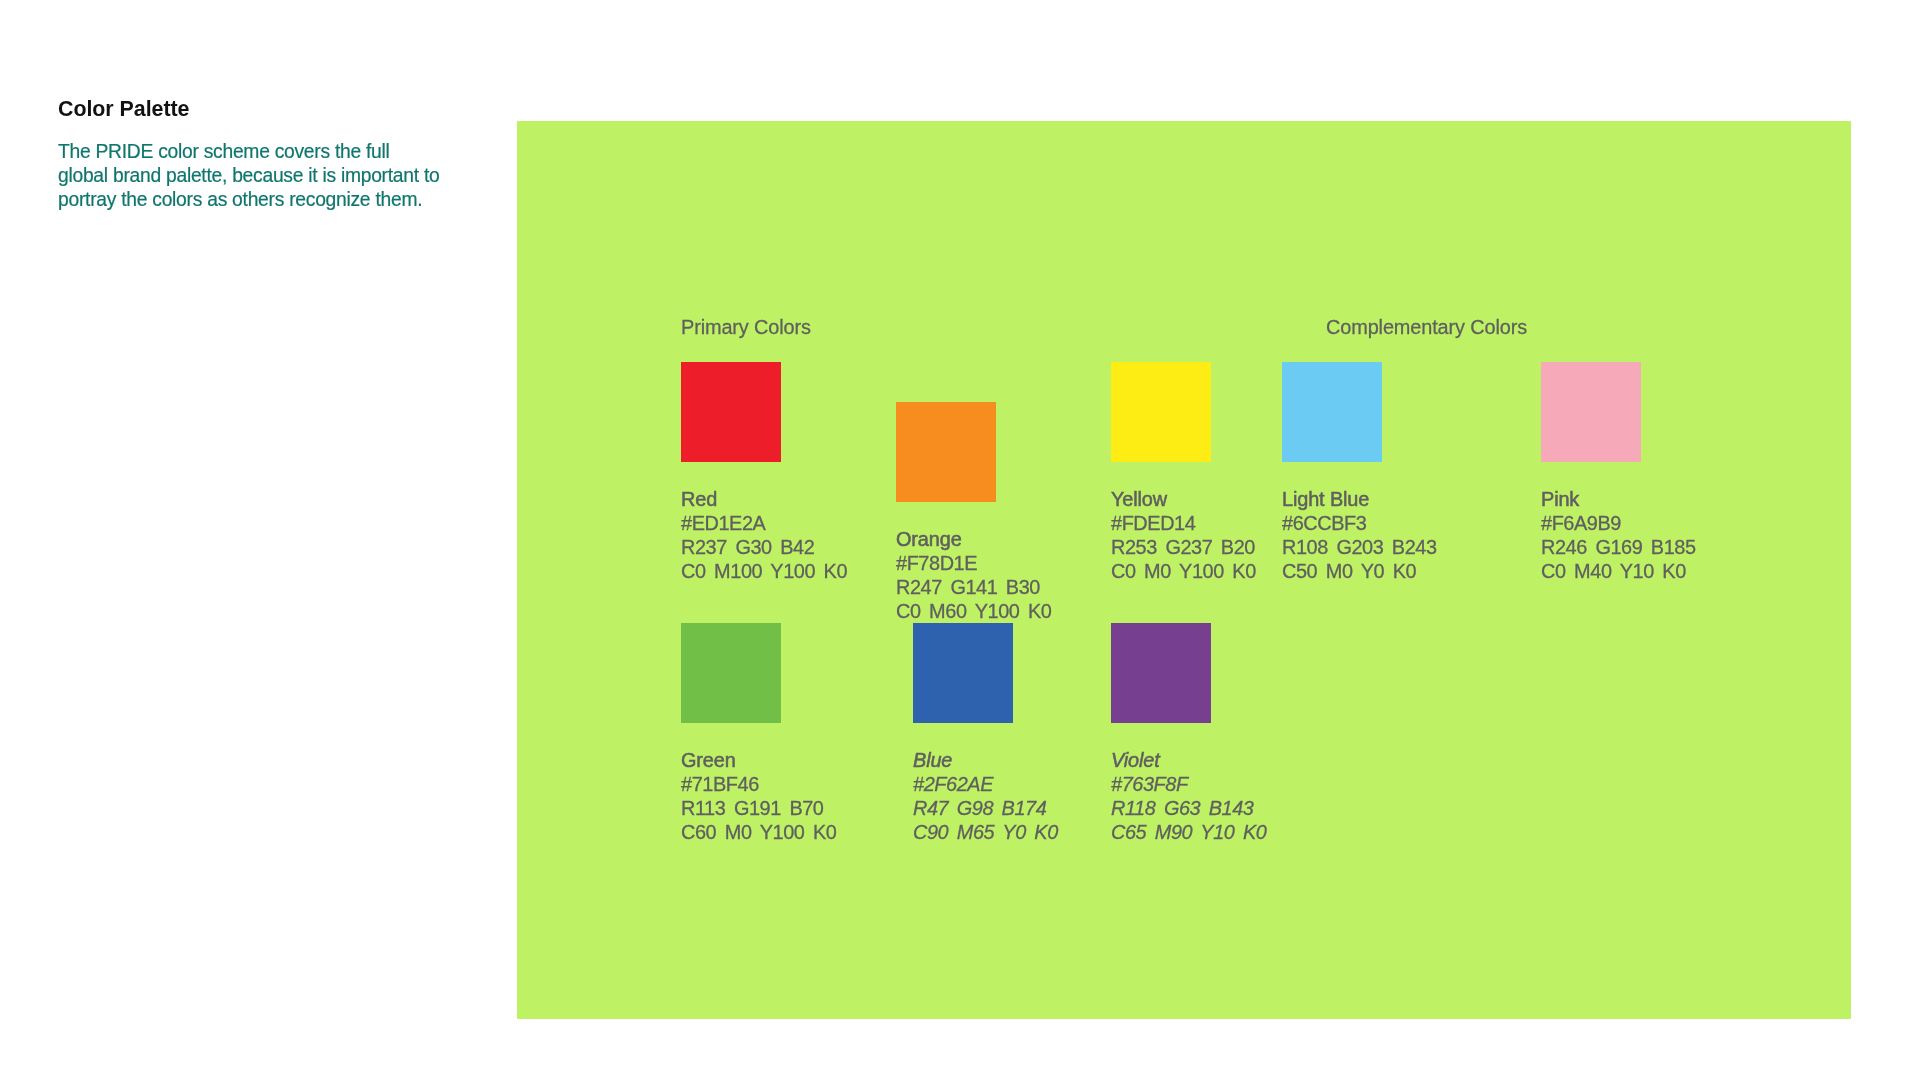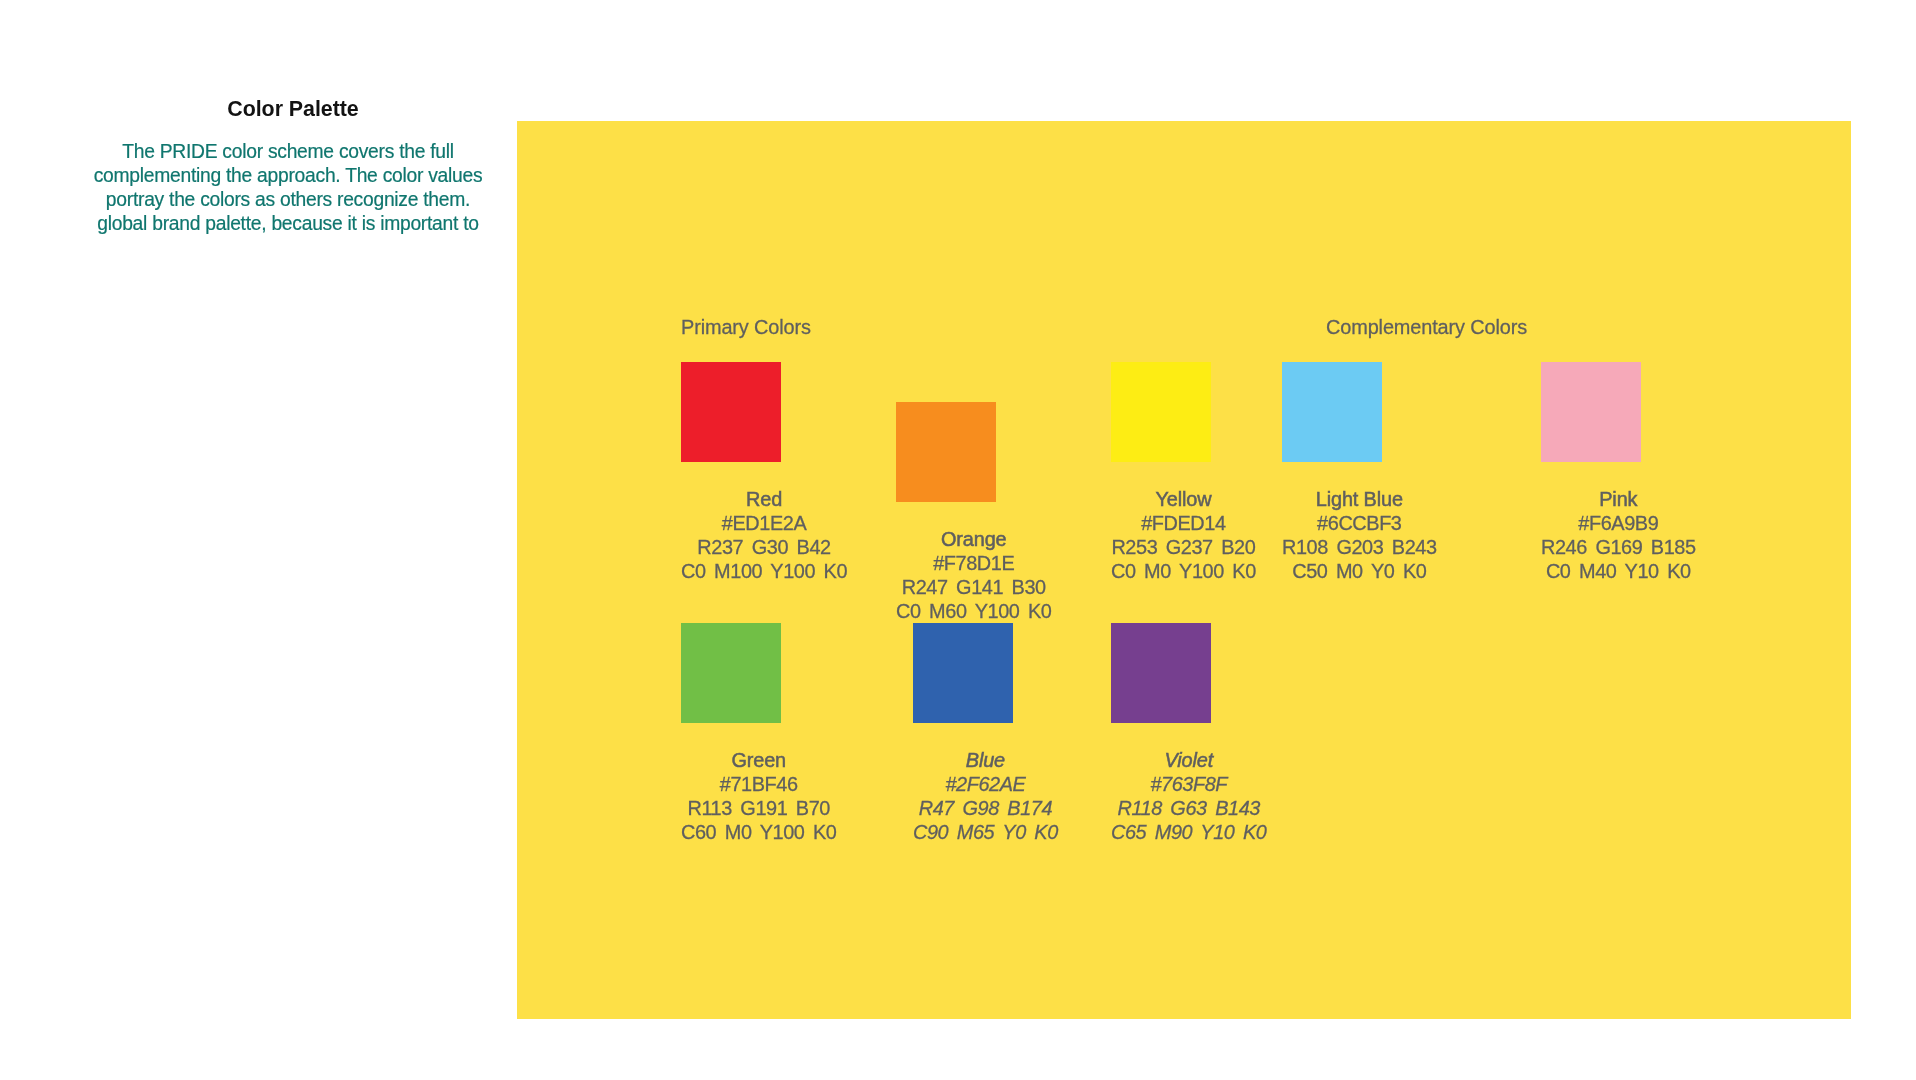--- a/index.html
+++ b/index.html
@@ -8,21 +8,21 @@
     padding: 0;
     width: 1916px;
     height: 1080px;
     background: #ffffff;
     overflow: hidden;
   }
   body {
     font-family: "Liberation Sans", sans-serif;
     -webkit-font-smoothing: antialiased;
   }
-  .page { position: relative; width: 1916px; height: 1080px; text-align: center; }
+  .page { position: relative; width: 1916px; height: 1080px; }
 
   
   .intro { position: absolute; left: 58px; top: 97px; width: 470px; }
   .intro-title {
     font-size: 21.4px;
     font-weight: bold;
     color: #121212;
     letter-spacing: -0.04px;
     line-height: 24px;
     margin: 0;
@@ -41,21 +41,21 @@
     white-space: nowrap;
   }
 
   
   .panel {
     position: absolute;
     left: 517px;
     top: 121px;
     width: 1334px;
     height: 898px;
-    background: #fde047;
+    background: #bef264;
   }
 
   .group-title {
     position: absolute;
     font-size: 19.9px;
     color: #5f5f5f;
     line-height: 24px;
     margin: 0;
     letter-spacing: -0.12px;
     -webkit-text-stroke: 0.26px currentColor;
@@ -81,23 +81,22 @@
 </style>
 </head>
 <body>
 
 <div class="page">
 
   <div class="intro">
     <h1 class="intro-title">Color Palette</h1>
     <p class="intro-body">
         <span class="pline">The PRIDE color scheme covers the full</span>
-        <span class="pline">complementing the approach. The color values</span>
+        <span class="pline">global brand palette, because it is important to</span>
         <span class="pline">portray the colors as others recognize them.</span>
-        <span class="pline">global brand palette, because it is important to</span>
       </p>
   </div>
 
   <div class="panel">
     <div class="group-title" style="left:164px; top:194px;">Primary Colors</div>
     <div class="group-title" style="left:809px; top:194px;">Complementary Colors</div>
     <div class="swatches">
         <div class="swatch" style="left: 164px; top: 241px;">
           <div class="chip" style="background: rgb(237, 30, 42);"></div>
           <div class="meta"><span class="name">Red</span><span class="line">#ED1E2A</span><span class="line">R237 G30 B42</span><span class="line">C0 M100 Y100 K0</span></div>

